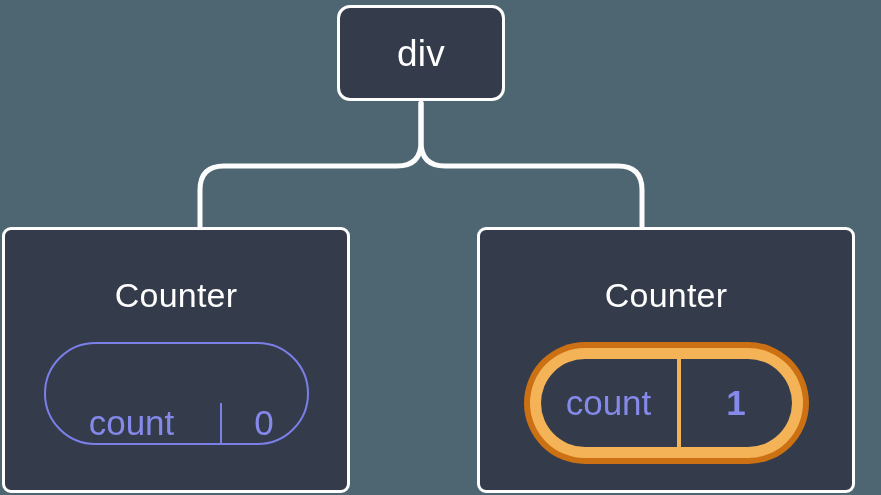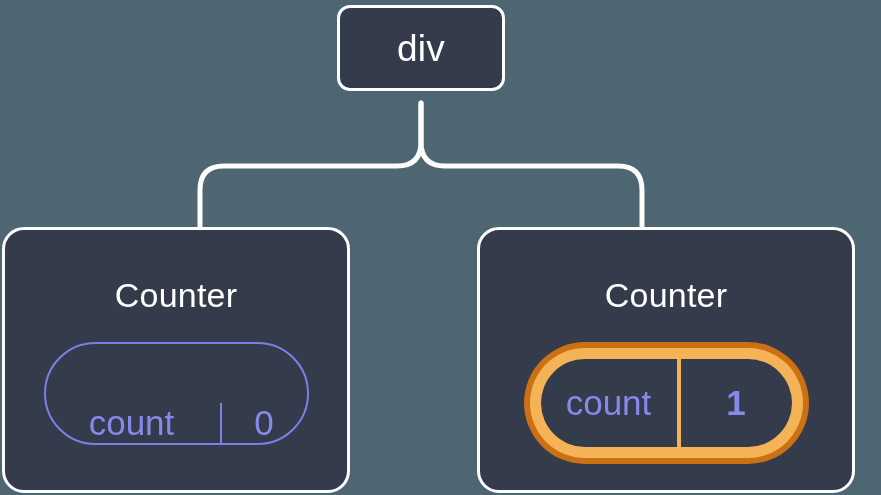--- a/index.html
+++ b/index.html
@@ -27,28 +27,28 @@
     width: 881px;
     height: 495px;
     pointer-events: none;
   }
   
   .node {
     position: absolute;
     box-sizing: border-box;
     background: #343b4a;
     border: 3px solid #fdfdfd;
-    border-radius: 22px;
+    border-radius: 9px;
   }
   
   #node-root {
     left: 337px;
     top: 5px;
     width: 168px;
-    height: 86px;
+    height: 96px;
     border-radius: 13px;
     display: flex;
     align-items: center;
     justify-content: center;
   }
   #node-root .node-label {
     color: #ffffff;
     font-size: 37px;
     line-height: 1;
     letter-spacing: 0.2px;

